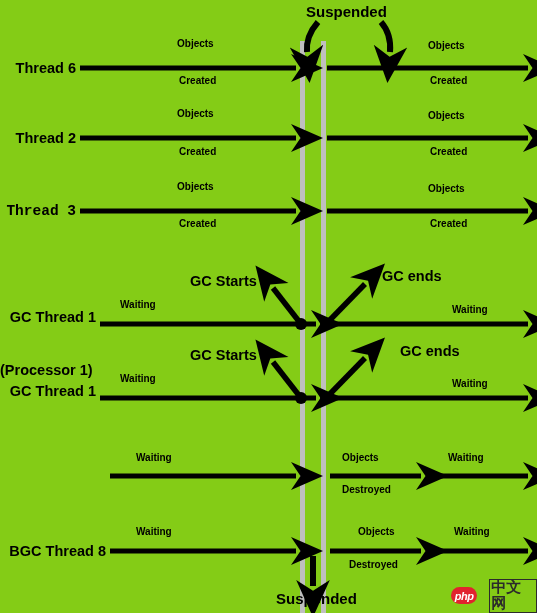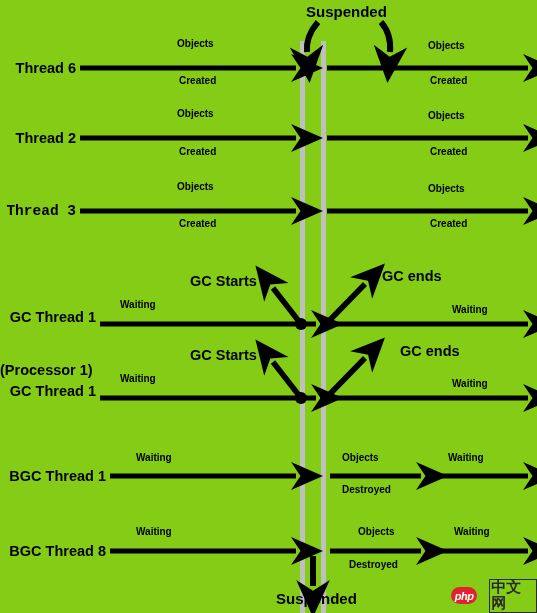--- a/index.html
+++ b/index.html
@@ -187,21 +187,20 @@
   <div class="lbl seg-label" style="left:452px; top:305px;">Waiting</div>
   <div class="lbl ann-label" style="left:190px; top:274px;">GC Starts</div>
   <div class="lbl ann-label" style="left:382px; top:269px;">GC ends</div>
 
   <div class="lbl row-label" style="left:0px; top:384px; width:96px;">GC Thread 1</div>
   <div class="lbl seg-label" style="left:120px; top:374px;">Waiting</div>
   <div class="lbl seg-label" style="left:452px; top:379px;">Waiting</div>
   <div class="lbl ann-label" style="left:190px; top:348px;">GC Starts</div>
   <div class="lbl ann-label" style="left:400px; top:344px;">GC ends</div>
 
-  <div class="lbl row-label" style="left:0px; top:469px; width:106px;">BGC Thread 1</div>
   <div class="lbl seg-label" style="left:136px; top:453px;">Waiting</div>
   <div class="lbl seg-label" style="left:342px; top:453px;">Objects</div>
   <div class="lbl seg-label" style="left:342px; top:485px;">Destroyed</div>
   <div class="lbl seg-label" style="left:448px; top:453px;">Waiting</div>
 
   <div class="lbl row-label" style="left:0px; top:544px; width:106px;">BGC Thread 8</div>
   <div class="lbl seg-label" style="left:136px; top:527px;">Waiting</div>
   <div class="lbl seg-label" style="left:358px; top:527px;">Objects</div>
   <div class="lbl seg-label" style="left:349px; top:560px;">Destroyed</div>
   <div class="lbl seg-label" style="left:454px; top:527px;">Waiting</div>

